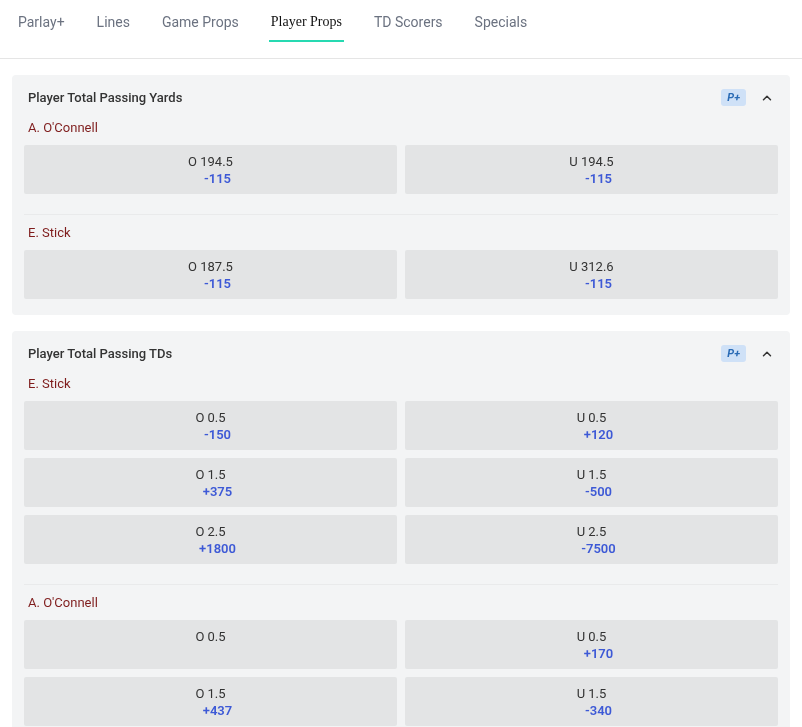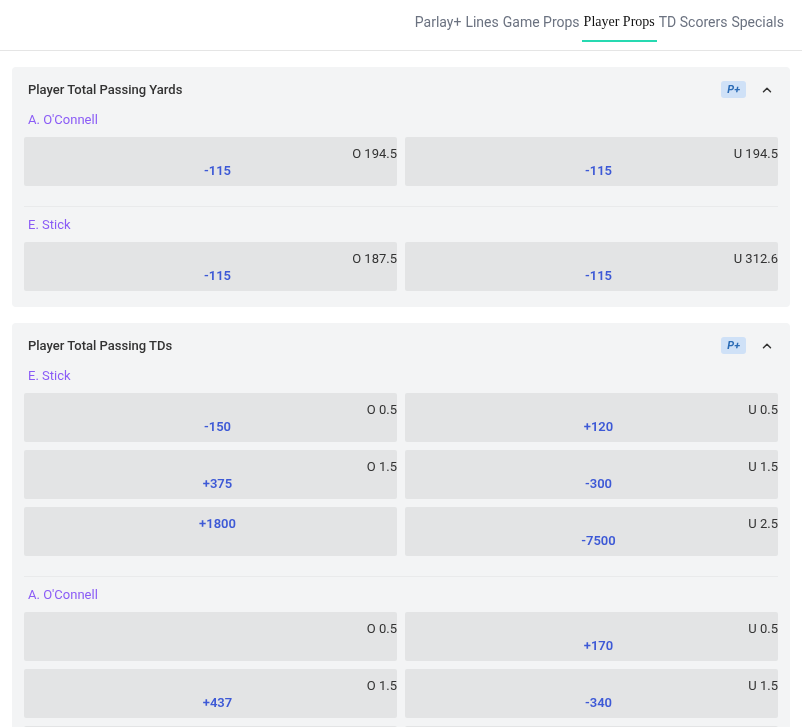--- a/index.html
+++ b/index.html
@@ -5,23 +5,23 @@
 * { margin: 0; padding: 0; box-sizing: border-box; }
 body {
   font-family: -apple-system, BlinkMacSystemFont, "Segoe UI", Roboto, Arial, sans-serif;
   background: #fff;
   color: #1a1a1a;
   width: 802px;
   font-size: 14px;
 }
 .tabs {
   display: flex;
-  padding: 8px 16px 8px 16px;
+  gap: 28px;
+  padding: 8px 16px 16px 16px;
   border-bottom: 1px solid #e5e5e5;
-  justify-content: flex-end;
 }
 .tab {
   padding: 6px 2px 10px 2px;
   color: #6b7280;
   cursor: pointer;
   font-size: 14px;
   border-bottom: 2px solid transparent;
 }
 .tab.active {
   color: #111;
@@ -61,41 +61,40 @@
 }
 .chevron {
   display: inline-block;
 }
 .chevron svg { display: block; }
 .player-block {
   padding: 0 12px 8px 12px;
 }
 .player-name {
   font-size: 13px;
-  color: #8b5cf6;
+  color: #7f1d1d;
   padding: 6px 4px 10px 4px;
 }
 .odds-row {
   display: flex;
   gap: 8px;
   margin-bottom: 8px;
 }
 .odds-box {
   flex: 1;
   background: #e3e4e5;
   text-align: center;
   padding: 9px 0 8px 0;
   border-radius: 2px;
   cursor: pointer;
 }
 .odds-line {
   font-size: 13px;
   color: #333;
   margin-bottom: 2px;
-  text-align: right;
 }
 .odds-value {
   font-size: 13px;
   font-weight: 600;
   color: #3d59d6;
   padding-left: 14px;
 }
 .hr {
   border: none;
   border-top: 1px solid #e9eaeb;
@@ -179,25 +178,26 @@
             <div class="odds-value">+120</div>
           </div>
         </div>
         <div class="odds-row">
           <div class="odds-box">
             <div class="odds-line">O 1.5</div>
             <div class="odds-value">+375</div>
           </div>
           <div class="odds-box">
             <div class="odds-line">U 1.5</div>
-            <div class="odds-value">-300</div>
-          </div>
-        </div>
-        <div class="odds-row">
-          <div class="odds-box">
+            <div class="odds-value">-500</div>
+          </div>
+        </div>
+        <div class="odds-row">
+          <div class="odds-box">
+            <div class="odds-line">O 2.5</div>
             <div class="odds-value">+1800</div>
           </div>
           <div class="odds-box">
             <div class="odds-line">U 2.5</div>
             <div class="odds-value">-7500</div>
           </div>
         </div>
       </div>
       <hr class="hr">
       <div class="player-block">

